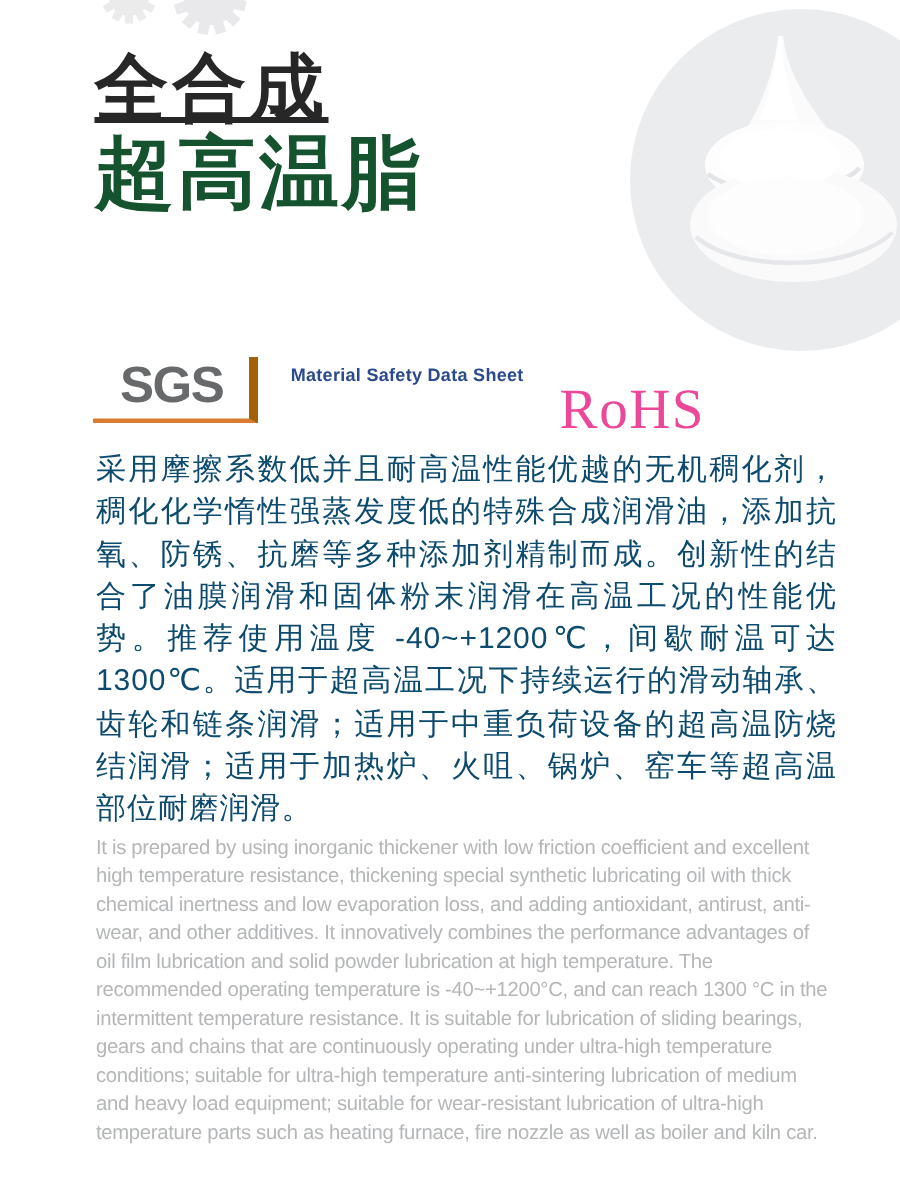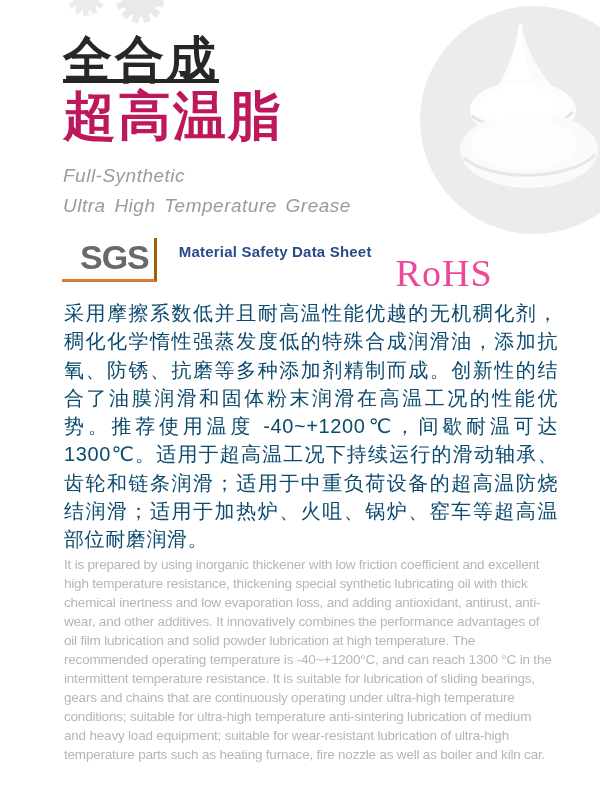--- a/index.html
+++ b/index.html
@@ -15,38 +15,38 @@
     position:absolute;top:6px;right:-48px;width:228px;height:228px;
     border-radius:50%;background:#ebecee;overflow:hidden;
   }
   
   .title-block{position:absolute;left:63px;top:34px;}
   .title-black{
     font-size:49px;font-weight:800;color:#272727;
     letter-spacing:3px;line-height:1.06;margin:0;text-decoration:underline;
   }
   .title-red{
-    font-size:53px;font-weight:800;color:#be185d;
+    font-size:53px;font-weight:800;color:#14532d;
     letter-spacing:2px;line-height:1.04;margin:2px 0 0 0;
   }
   .subtitle{
     margin-top:18px;font-size:19px;font-style:italic;color:#9b9b9b;
     line-height:30px;letter-spacing:0.5px;word-spacing:3px;
   }
   .subtitle span{display:block;}
   
   .badges{position:absolute;left:62px;top:238px;display:flex;align-items:flex-start;gap:14px;}
   .sgs-badge{
-    padding:1px 5px 3px 18px;
-    border-bottom:3px solid #d97b30;border-right:3px solid #a16207;
+    padding:1px 17px 3px 18px;
+    border-bottom:3px solid #d97b30;border-right:6px solid #a16207;
   }
   .sgs-text{font-size:34px;font-weight:800;color:#67696b;letter-spacing:-1px;line-height:1.1;}
   .msds-badge{margin-top:3px;margin-left:8px;}
   .msds-text{font-size:35px;font-weight:800;color:#2b4a8b;line-height:0.95;letter-spacing:0;}
-  .msds-caption{font-size:15px;font-weight:700;color:#2b4a8b;margin-top:2px;letter-spacing:0.2px;white-space:nowrap;}
+  .msds-caption{font-size:12px;font-weight:700;color:#2b4a8b;margin-top:2px;letter-spacing:0.2px;white-space:nowrap;}
   .rohs-badge{
     margin-top:16px;margin-left:10px;
     font-family:"Liberation Serif","DejaVu Serif",serif;
     font-size:38px;color:#ec4899;letter-spacing:1px;line-height:1.05;
   }
   
   .desc-zh{
     position:absolute;left:64px;top:299px;width:494px;
     font-size:20px;line-height:28.3px;color:#0c4a6e;
     text-align:justify;letter-spacing:0.6px;font-weight:500;margin:0;
@@ -91,24 +91,20 @@
     <ellipse cx="109" cy="144" rx="69" ry="38" fill="#fafafb"></ellipse>
     <path d="M44,152 C72,176 148,175 175,149" stroke="#e6e7ea" stroke-width="3" fill="none"></path>
     <ellipse cx="100" cy="100" rx="40" ry="20" fill="#ffffff"></ellipse>
     <ellipse cx="104" cy="138" rx="52" ry="26" fill="#fdfdfe"></ellipse>
   </svg>
 </div>
 
 <div class="title-block">
   <h1 class="title-black">全合成</h1>
   <h1 class="title-red">超高温脂</h1>
-  <div class="subtitle">
-    <span>Full-Synthetic</span>
-    <span>Ultra High Temperature Grease</span>
-  </div>
 </div>
 
 <div class="badges">
   <div class="sgs-badge">
     <div class="sgs-text">SGS</div>
   </div>
   <div class="msds-badge">
     <div class="msds-caption">Material Safety Data Sheet</div>
   </div>
   <div class="rohs-badge">

